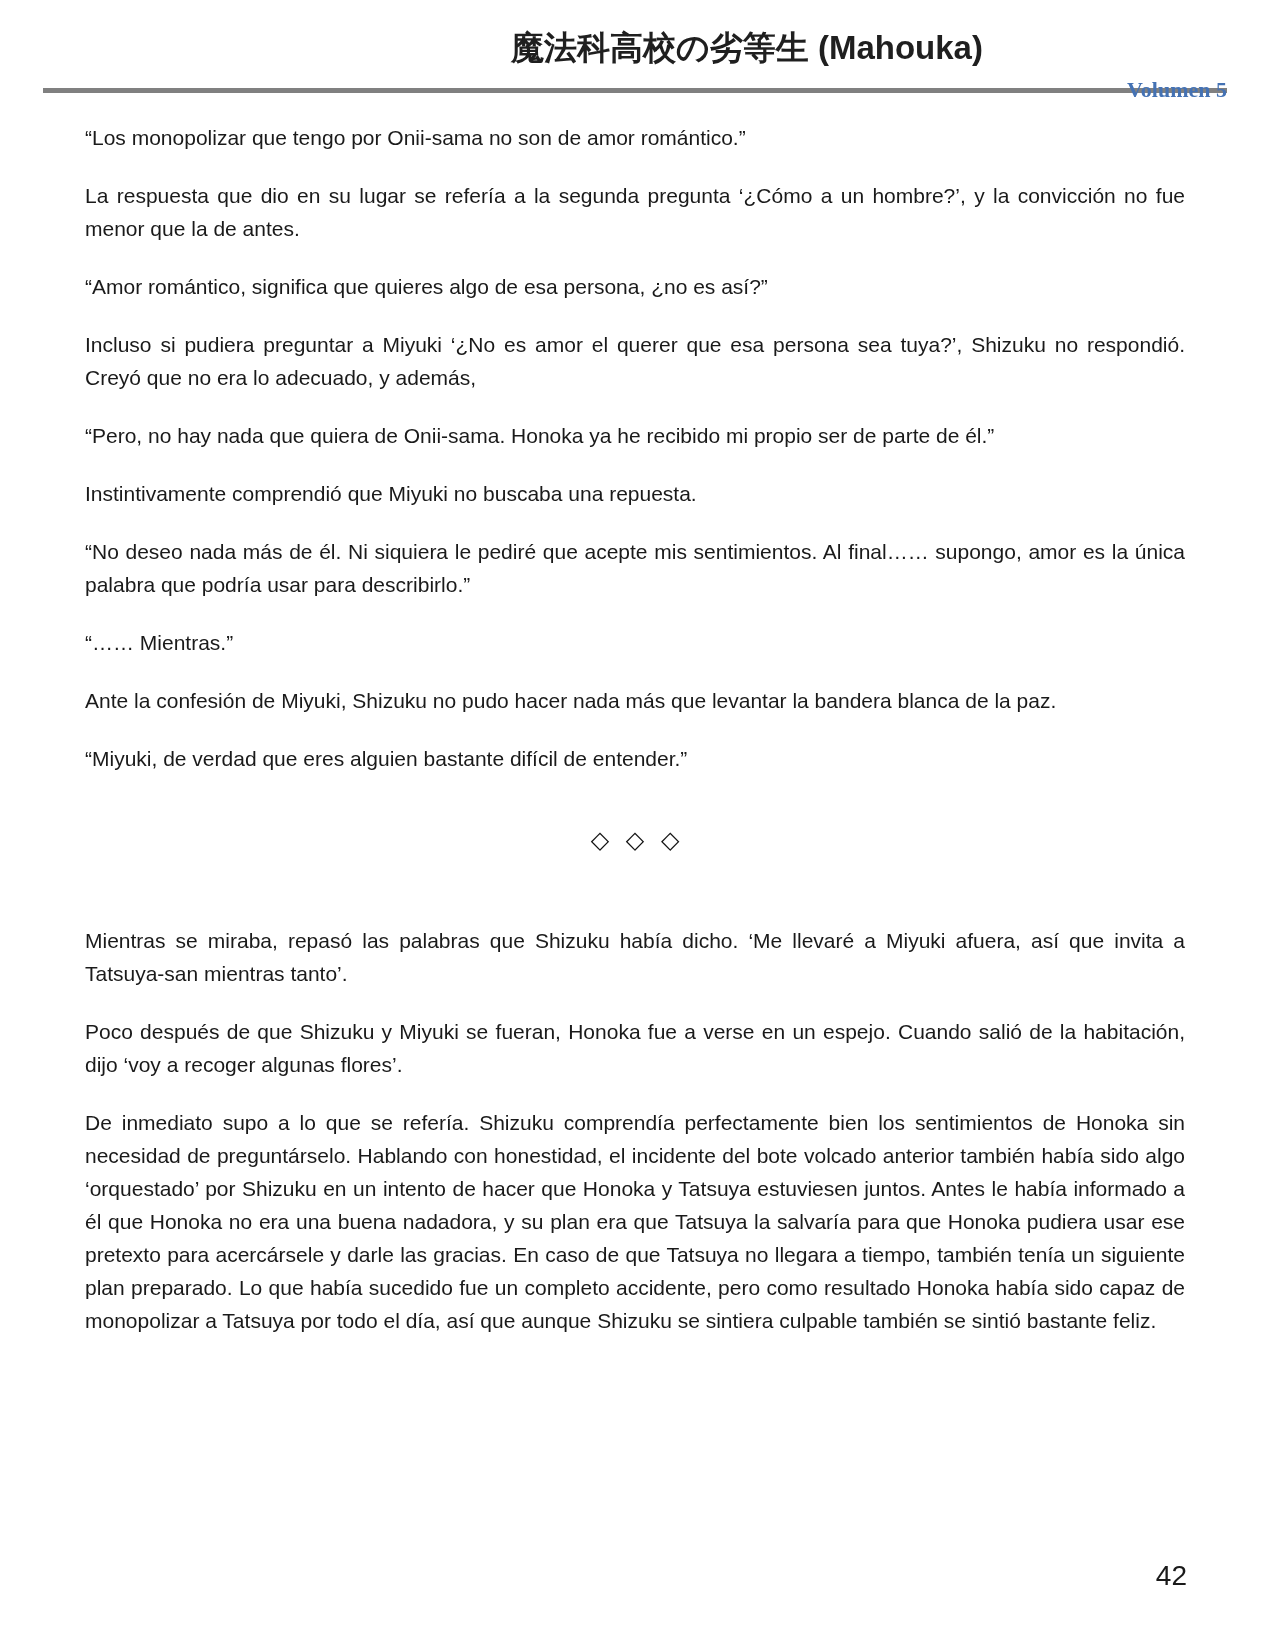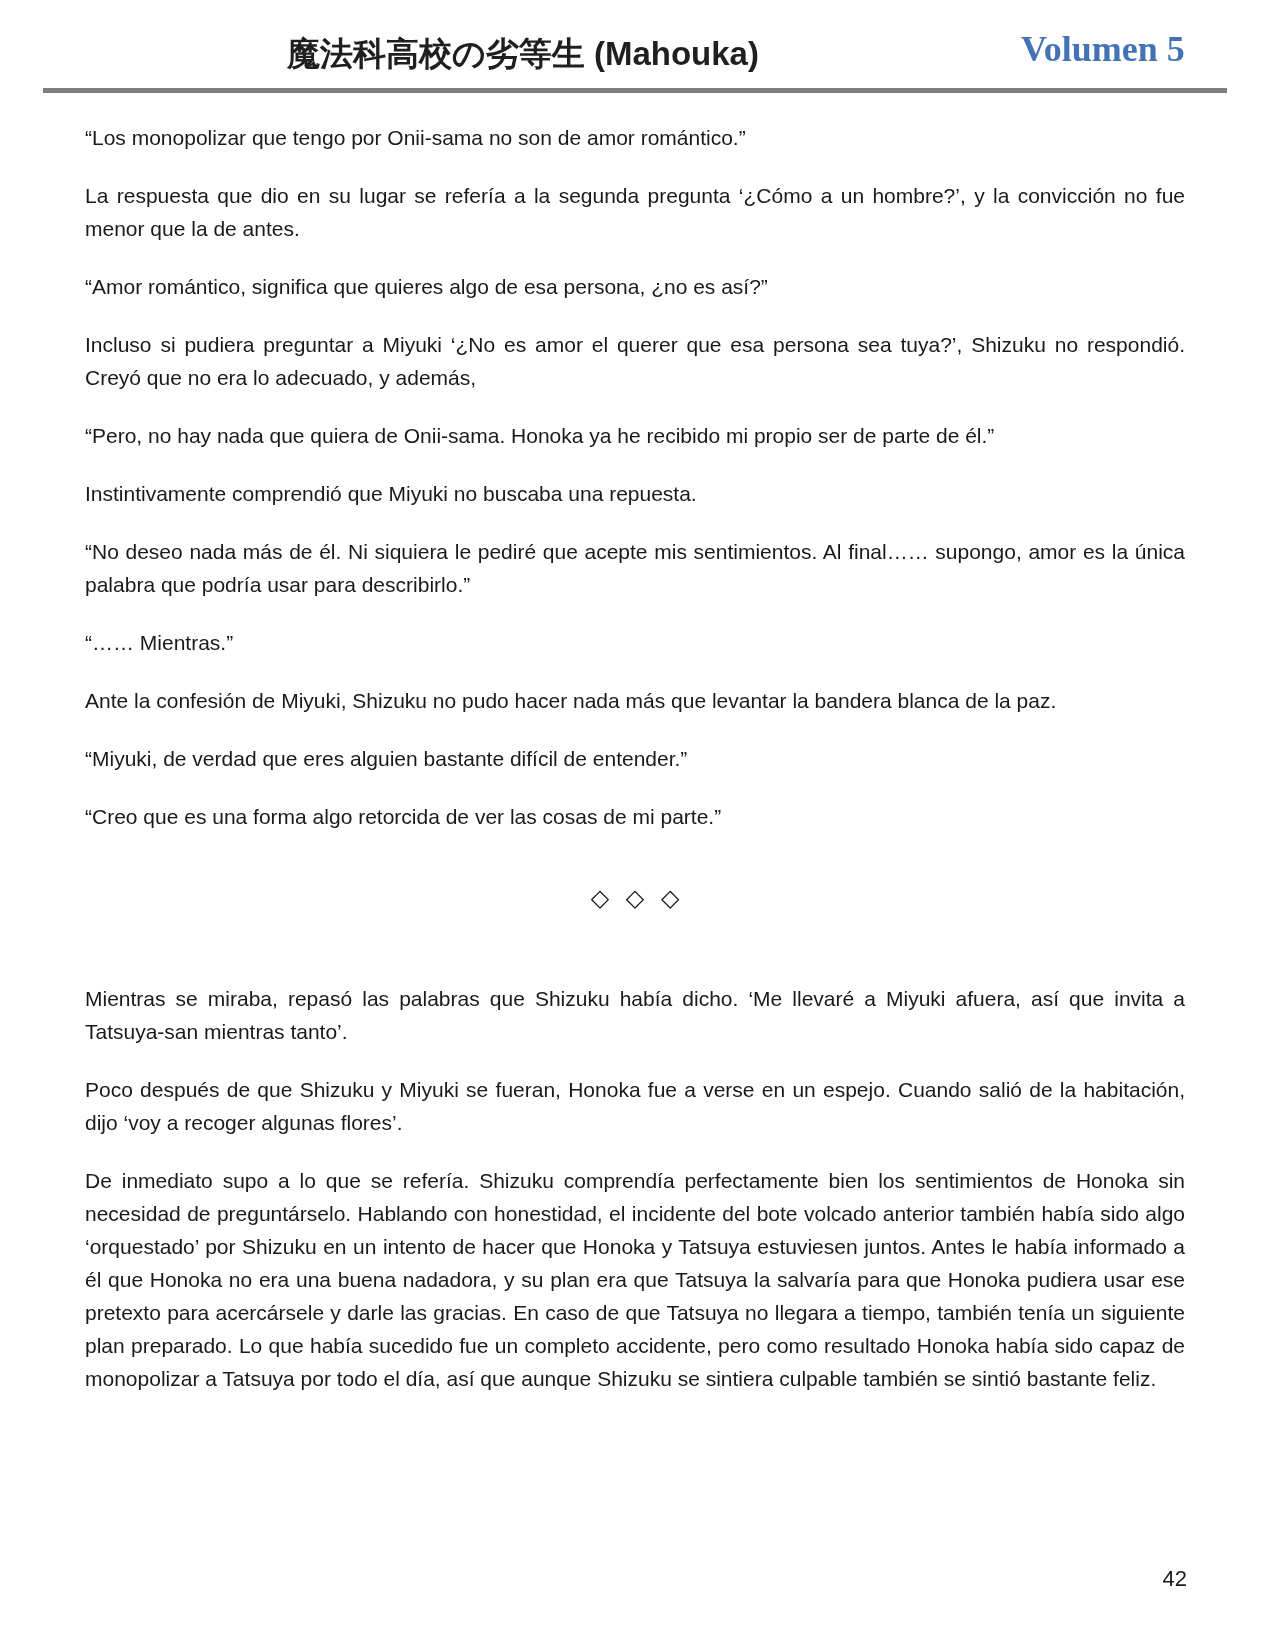--- a/index.html
+++ b/index.html
@@ -14,23 +14,24 @@
     width:1275px;
     height:1650px;
     background:#ffffff;
     font-family:"Liberation Sans", sans-serif;
     color:var(--ink);
     overflow:hidden;
   }
   
   .header{
     display:flex;
-    align-items:center;
+    align-items:flex-end;
     margin:26px 48px 0 43px;
     height:62px;
+    flex-direction:column;
   }
   .header-rule{
     margin:0 48px 0 43px;
     height:5px;
     background:var(--rule);
   }
   .header-title-cell{
     width:960px;
     display:flex;
     align-items:flex-end;
@@ -45,21 +46,21 @@
     width:5px;
     background:var(--rule);
   }
   .header-volume-cell{
     flex:1;
     display:flex;
     align-items:flex-end;
     padding:0 0 16px 13px;
     font-family:"Liberation Serif", serif;
     font-weight:bold;
-    font-size:36px;
+    font-size:22px;
     color:var(--accent);
     white-space:nowrap;
   }
   
   .body-text{
     margin:28px 90px 0 85px;
     width:1100px;
     font-size:21px;
     line-height:33px;
     text-align:justify;
@@ -72,21 +73,21 @@
     font-size:24px;
     word-spacing:10px;
     margin:48px 0 68px 0;
     color:#111;
   }
   
   .page-number{
     position:absolute;
     right:88px;
     bottom:58px;
-    font-size:22px;
+    font-size:28px;
     color:#1a1a1a;
   }
 </style>
 </head>
 <body>
 
 <div class="page">
 
   <div class="header">
     <div class="header-title-cell">魔法科高校の劣等生 (Mahouka)</div>
@@ -99,21 +100,20 @@
     <p>“Los monopolizar que tengo por Onii-sama no son de amor romántico.”</p>
     <p>La respuesta que dio en su lugar se refería a la segunda pregunta ‘¿Cómo a un hombre?’, y la convicción no fue menor que la de antes.</p>
     <p>“Amor romántico, significa que quieres algo de esa persona, ¿no es así?”</p>
     <p>Incluso si pudiera preguntar a Miyuki ‘¿No es amor el querer que esa persona sea tuya?’, Shizuku no respondió. Creyó que no era lo adecuado, y además,</p>
     <p>“Pero, no hay nada que quiera de Onii-sama. Honoka ya he recibido mi propio ser de parte de él.”</p>
     <p>Instintivamente comprendió que Miyuki no buscaba una repuesta.</p>
     <p>“No deseo nada más de él. Ni siquiera le pediré que acepte mis sentimientos. Al final…… supongo, amor es la única palabra que podría usar para describirlo.”</p>
     <p>“…… Mientras.”</p>
     <p>Ante la confesión de Miyuki, Shizuku no pudo hacer nada más que levantar la bandera blanca de la paz.</p>
     <p>“Miyuki, de verdad que eres alguien bastante difícil de entender.”</p>
-    <p>“Creo que es una forma algo retorcida de ver las cosas de mi parte.”</p>
 
     <div class="section-divider">◇ ◇ ◇</div>
 
     <p>Mientras se miraba, repasó las palabras que Shizuku había dicho. ‘Me llevaré a Miyuki afuera, así que invita a Tatsuya-san mientras tanto’.</p>
     <p>Poco después de que Shizuku y Miyuki se fueran, Honoka fue a verse en un espejo. Cuando salió de la habitación, dijo ‘voy a recoger algunas flores’.</p>
     <p>De inmediato supo a lo que se refería. Shizuku comprendía perfectamente bien los sentimientos de Honoka sin necesidad de preguntárselo. Hablando con honestidad, el incidente del bote volcado anterior también había sido algo ‘orquestado’ por Shizuku en un intento de hacer que Honoka y Tatsuya estuviesen juntos. Antes le había informado a él que Honoka no era una buena nadadora, y su plan era que Tatsuya la salvaría para que Honoka pudiera usar ese pretexto para acercársele y darle las gracias. En caso de que Tatsuya no llegara a tiempo, también tenía un siguiente plan preparado. Lo que había sucedido fue un completo accidente, pero como resultado Honoka había sido capaz de monopolizar a Tatsuya por todo el día, así que aunque Shizuku se sintiera culpable también se sintió bastante feliz.</p>
   </div>
 
   <div class="page-number">42</div>
 

